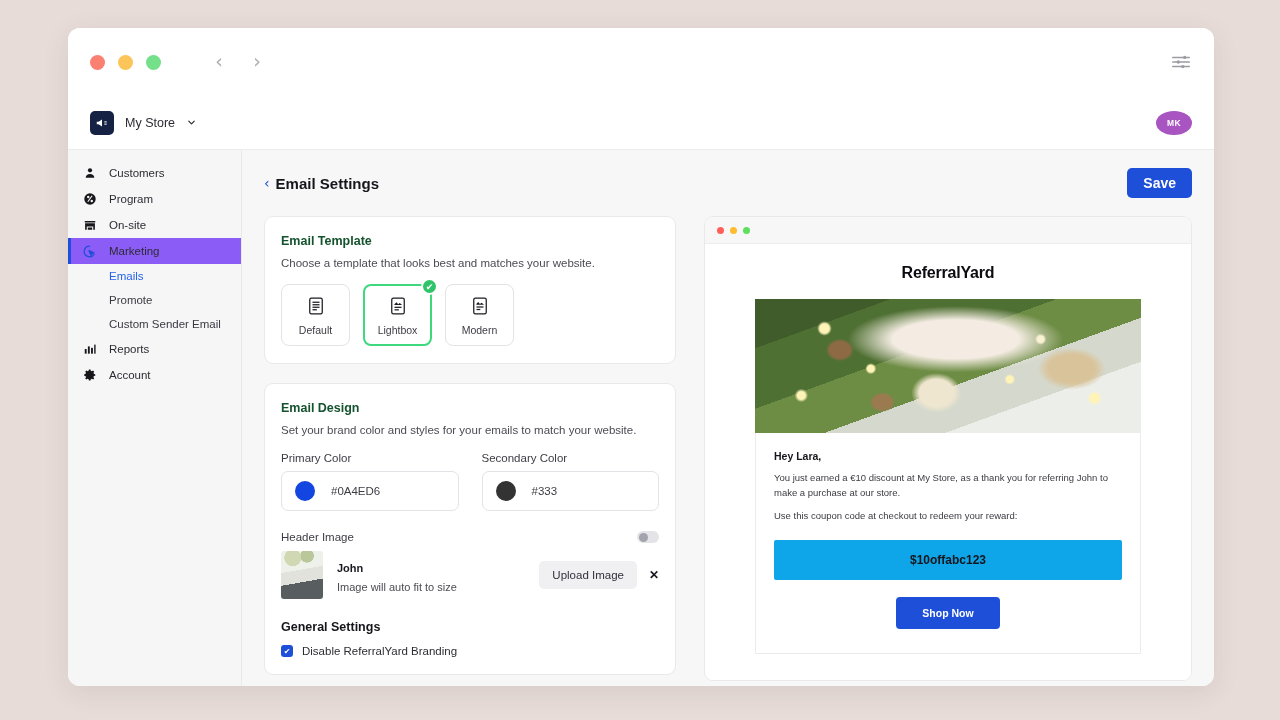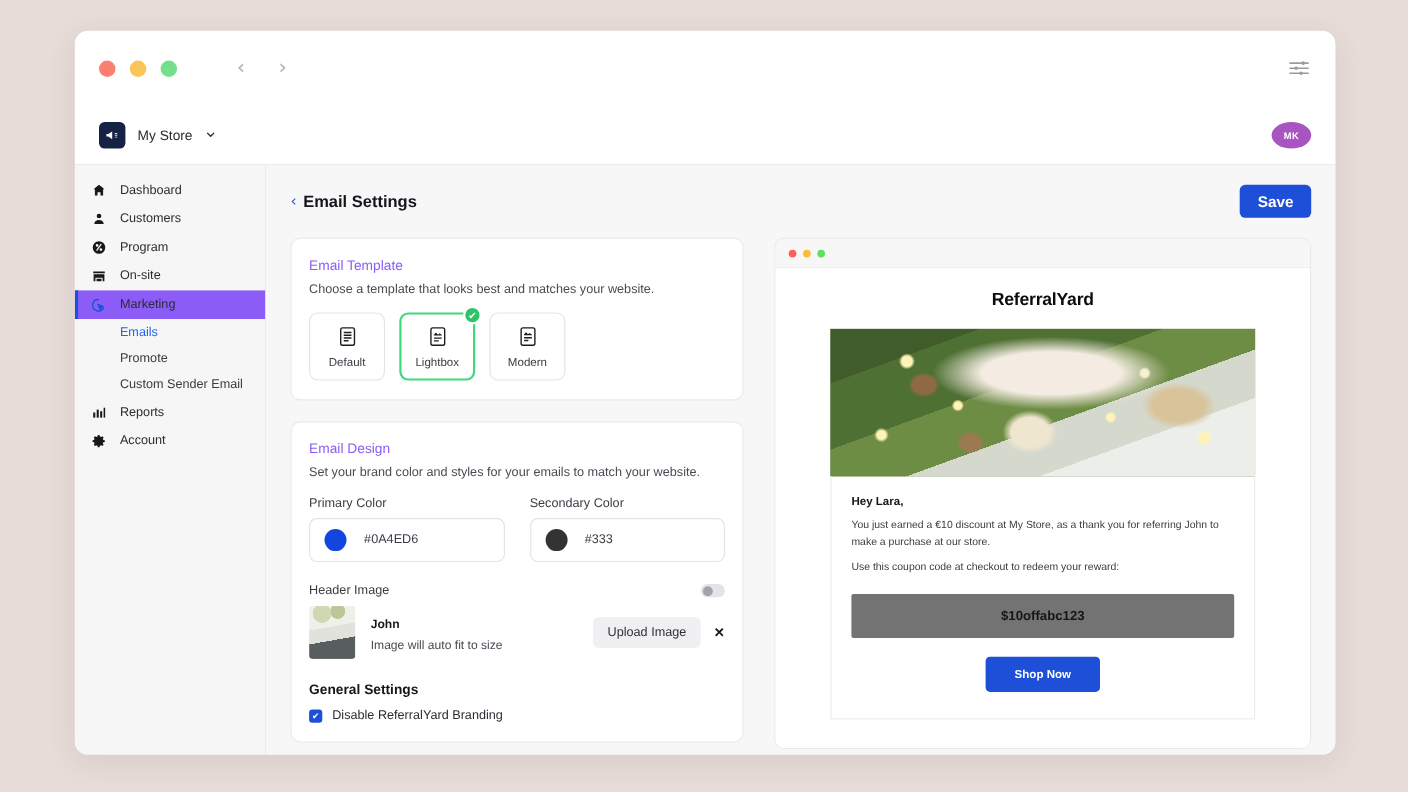--- a/index.html
+++ b/index.html
@@ -125,21 +125,21 @@
     cursor: pointer;
   }
   .cols { display: flex; gap: 28px; align-items: flex-start; }
   .left-col { width: 412px; flex: 0 0 412px; }
   .right-col { flex: 1; min-width: 0; }
   .card {
     background: #fff; border: 1px solid #e9e9ec;
     border-radius: 9px; padding: 17px 16px;
     margin-bottom: 19px;
   }
-  .card-title { font-size: 12.5px; font-weight: 400; color: #8b5cf6; }
+  .card-title { font-size: 12.5px; font-weight: 700; color: #14532d; }
   .card-sub { font-size: 11.5px; color: #4b4b54; margin-top: 9px; }
   
   .tpl-row { display: flex; gap: 13px; margin-top: 15px; }
   .tpl {
     width: 69px; height: 62px;
     border: 1px solid #e3e3e7; border-radius: 8px;
     background: #fff;
     display: flex; flex-direction: column;
     align-items: center; justify-content: center; gap: 6px;
     position: relative; cursor: pointer;
@@ -246,21 +246,21 @@
       radial-gradient(circle at 74% 30%, #fff6c4 0 1.1%, transparent 1.9%),
       radial-gradient(circle at 88% 74%, #fff3b8 0 1.2%, transparent 2%),
       radial-gradient(circle at 12% 72%, #fff3b8 0 1.1%, transparent 1.9%),
       linear-gradient(160deg, #3f5c2a 0 18%, #4f7033 18% 40%, #6d8c44 40% 58%, #d5d9cd 58% 74%, #eceeea 74% 100%);
     background-color: #4a6b30;
   }
   .email-content { border: 1px solid #ececec; border-top: none; padding: 17px 18px 24px 18px; }
   .greet { font-size: 10.5px; font-weight: 700; color: #15151b; }
   .para { font-size: 9.5px; color: #3b3b42; line-height: 1.55; margin-top: 9px; }
   .coupon {
-    background: #737373; text-align: center;
+    background: #0ea5e9; text-align: center;
     font-size: 12px; font-weight: 700; color: #15151b;
     padding: 13px 0; margin-top: 16px; border-radius: 2px;
   }
   .shop-btn {
     display: block; margin: 17px auto 0 auto;
     background: #1d4fd8; color: #fff;
     font-size: 10.5px; font-weight: 700;
     border: none; border-radius: 4px;
     padding: 10px 26px; cursor: pointer;
   }
@@ -310,28 +310,20 @@
     </div>
     <div class="topbar-spacer"></div>
     <div class="avatar">MK</div>
   </div>
 
   <div class="body-row">
 
     <div class="sidebar">
       <div class="nav-list">
 
-        <div class="nav-item">
-          <span class="nav-ico">
-            <svg viewBox="0 0 24 24" width="14" height="14" fill="currentColor">
-                <path d="M12 3.2 3.4 10.4h2.2V20h4.1v-5.1h4.6V20h4.1v-9.6h2.2z"></path>
-              </svg>
-          </span>
-          <span>Dashboard</span>
-        </div>
 
         <div class="nav-item">
           <span class="nav-ico">
             <svg viewBox="0 0 24 24" width="14" height="14" fill="currentColor">
                 <circle cx="12" cy="7.4" r="3.6"></circle>
                 <path d="M4.6 20c0-4 3.3-6.4 7.4-6.4s7.4 2.4 7.4 6.4z"></path>
               </svg>
           </span>
           <span>Customers</span>
         </div>

